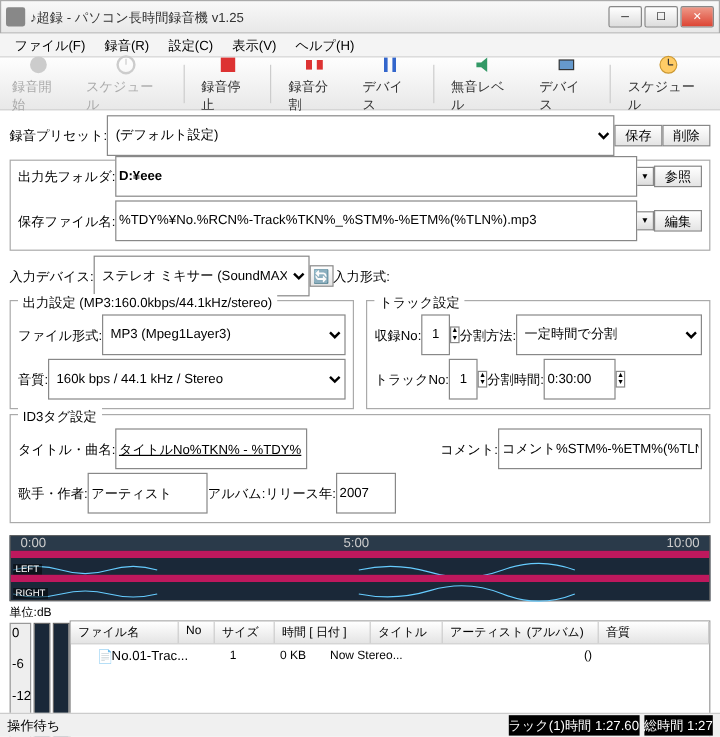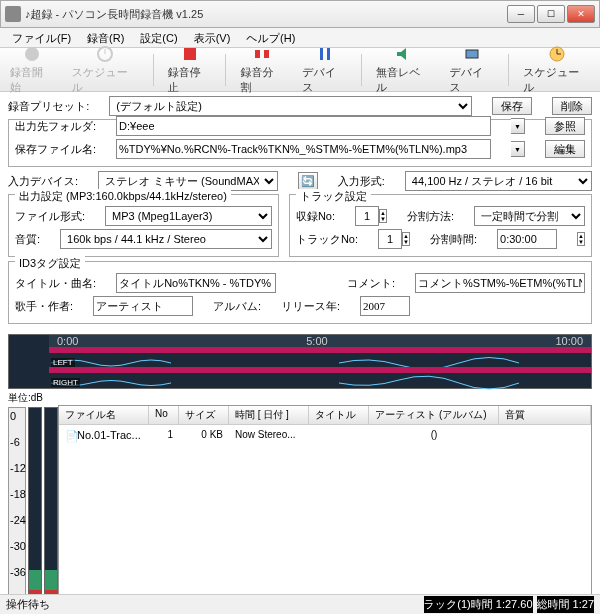--- a/index.html
+++ b/index.html
@@ -11,44 +11,44 @@
 .winbtn { width: 28px; height: 18px; border: 1px solid #888; background: linear-gradient(#fff,#ddd); display: flex; align-items: center; justify-content: center; font-size: 9px; border-radius: 2px; }
 .winbtn.close { background: linear-gradient(#e98,#d43); color: #fff; }
 .menubar { height: 20px; background: #f4f4f4; border-bottom: 1px solid #ccc; display: flex; padding: 0 4px; }
 .menuitem { padding: 3px 8px; cursor: pointer; }
 .toolbar { height: 44px; background: linear-gradient(#fefefe,#e8e8e8); border-bottom: 1px solid #ccc; display: flex; align-items: center; padding: 0 6px; gap: 10px; }
 .tbtn { display: flex; flex-direction: column; align-items: center; gap: 1px; padding: 2px 4px; cursor: pointer; font-size: 9px; color: #333; }
 .tbtn.disabled { color: #aaa; }
 .tbtn .ticon { width: 20px; height: 20px; }
 .sep { width: 1px; height: 32px; background: #ccc; }
 .content { padding: 4px 8px; }
-.row { display: flex; align-items: center; gap: 20px; margin-bottom: 3px; }
+.row { display: flex; align-items: center; gap: 0; margin-bottom: 3px; }
 .label { white-space: nowrap; }
-select, input[type=text] { border: 1px solid #888; padding: 1px 2px; font-size: 11px; height: 20px; background: #fff; }
+select, input[type=text] { border: 1px solid #888; padding: 1px 2px; font-size: 11px; height: 34px; background: #fff; }
 .btn { border: 1px solid #888; background: linear-gradient(#fff,#e4e4e4); padding: 1px 8px; height: 18px; cursor: pointer; }
 .fieldset { border: 1px solid #aaa; padding: 4px 6px; margin-bottom: 4px; }
 .fieldset .legend { position: relative; top: -10px; background: #fff; padding: 0 4px; display: inline-block; }
 .fieldset .body { margin-top: -8px; }
 .twocol { display: flex; gap: 10px; }
 .spinner { display: inline-flex; align-items: center; }
 .spinner input { width: 24px; text-align: center; }
 .spinner .arrows { display: flex; flex-direction: column; font-size: 6px; line-height: 6px; border: 1px solid #888; }
-.waveform-area { background: #1a2838; border: 1px solid #666; height: 55px; margin: 2px 8px; position: relative; color: #8cf; padding-left: 40px; }
+.waveform-area { background: #1a2838; border: 1px solid #666; height: 55px; margin: 2px 8px; position: relative; color: #8cf; }
 .wave-ruler { height: 12px; background: #2a3a4a; display: flex; justify-content: space-between; padding: 0 8px; font-size: 8px; color: #ccc; }
 .wave-row { height: 20px; position: relative; border-top: 6px solid #be185d; }
 .wave-row .chlabel { position: absolute; bottom: 0; left: 2px; color: #fff; font-size: 8px; background: rgba(0,0,0,0.5); padding: 0 2px; }
 .wave { position: absolute; top: 2px; left: 0; right: 0; height: 16px; }
 .meter { display: flex; gap: 2px; margin: 2px 0 0 8px; float: left; }
 .meter-scale { display: flex; flex-direction: column; justify-content: space-between; height: 200px; border: 1px solid #999; padding: 2px 1px; font-size: 7px; background: #eee; width: 18px; }
 .meter-bar { width: 14px; height: 200px; border: 1px solid #666; background: linear-gradient(to top, #c33 0%, #c33 8%, #396 8%, #396 18%, #1a2838 18%, #1a2838 100%); }
 .meter-lbl { text-align: center; font-size: 9px; margin-top: 2px; }
 .filetable { margin-left: 58px; margin-right: 8px; border: 1px solid #999; height: 220px; }
 .thead { display: flex; background: linear-gradient(#fff,#e4e4e4); border-bottom: 1px solid #ccc; }
 .th { padding: 2px 6px; border-right: 1px solid #ccc; font-size: 10px; }
-.trow { display: flex; padding: 2px 0; }
+.trow { display: flex; padding: 2px 16px; justify-content: space-between; }
 .td { padding: 2px 6px; font-size: 10px; }
 .icon-sm { display: inline-block; width: 12px; height: 12px; vertical-align: middle; }
 .statusbar { position: absolute; bottom: 0; left: 0; right: 0; height: 20px; background: #f0f0f0; border-top: 1px solid #ccc; display: flex; align-items: center; padding: 0 6px; }
 .statusbar .spacer { flex: 1; }
 .status-dark { background: #000; color: #fff; padding: 1px 0; margin-left: 4px; }
 svg { display: block; }
 .dropdown-arrow { width: 14px; height: 16px; border: 1px solid #888; border-left: none; background: linear-gradient(#fff,#ddd); display: inline-flex; align-items: center; justify-content: center; font-size: 7px; }
 .scrollbar-h { height: 16px; background: #eee; border: 1px solid #ccc; margin: 2px 8px 0 58px; position: relative; }
 </style>
 </head>
@@ -137,39 +137,38 @@
     <span class="label">録音プリセット:</span>
     <select style="flex:1"><option>(デフォルト設定)</option></select>
     <button class="btn">保存</button>
     <button class="btn">削除</button>
   </div>
 
   <div class="fieldset">
     <div class="body">
     <div class="row">
       <span class="label">出力先フォルダ:</span>
-      <input type="text" style="flex: 1 1 0%;" value="D:¥eee">
+      <input type="text" style="flex: 1 1 0%; font-weight: bold;" value="D:¥eee">
       <span class="dropdown-arrow">▼</span>
       <button class="btn">参照</button>
     </div>
     <div class="row">
       <span class="label">保存ファイル名:</span>
       <input type="text" style="flex: 1 1 0%;" value="%TDY%¥No.%RCN%-Track%TKN%_%STM%-%ETM%(%TLN%).mp3">
       <span class="dropdown-arrow">▼</span>
       <button class="btn">編集</button>
     </div>
     </div>
   </div>
 
   <div class="row">
     <span class="label">入力デバイス:</span>
     <select style="width:180px"><option>ステレオ ミキサー (SoundMAX Int</option></select>
     <button class="btn" style="padding:1px 2px">🔄</button>
     <span class="label">入力形式:</span>
-    <select style="flex:1"><option>44,100 Hz / ステレオ / 16 bit</option></select>
   </div>
 
   <div class="twocol">
     <div class="fieldset" style="flex:1">
       <span class="legend">出力設定 (MP3:160.0kbps/44.1kHz/stereo)</span>
       <div class="body">
         <div class="row">
           <span class="label">ファイル形式:</span>
           <select style="flex:1"><option>MP3 (Mpeg1Layer3)</option></select>
         </div>
@@ -203,31 +202,31 @@
         </div>
       </div>
     </div>
   </div>
 
   <div class="fieldset">
     <span class="legend">ID3タグ設定</span>
     <div class="body">
       <div class="row">
         <span class="label">タイトル・曲名:</span>
-        <input type="text" style="width: 160px;" value="タイトルNo%TKN% - %TDY%">
+        <input type="text" style="width: 160px; text-decoration: underline;" value="タイトルNo%TKN% - %TDY%">
         <span style="flex:1"></span>
         <span class="label">コメント:</span>
         <input type="text" style="width: 170px;" value="コメント%STM%-%ETM%(%TLN%)">
       </div>
       <div class="row">
         <span class="label">歌手・作者:</span>
         <input type="text" style="width: 100px;" value="アーティスト">
         <span class="label">アルバム:</span>
         <span class="label">リリース年:</span>
-        <input type="text" style="width: 50px; font-family: Liberation Serif, serif;" value="2007">
+        <input type="text" style="width: 50px;" value="2007">
       </div>
     </div>
   </div>
 </div>
 
 <div class="waveform-area">
   <div class="wave-ruler">
     <span>0:00</span>
     <span>5:00</span>
     <span>10:00</span>

